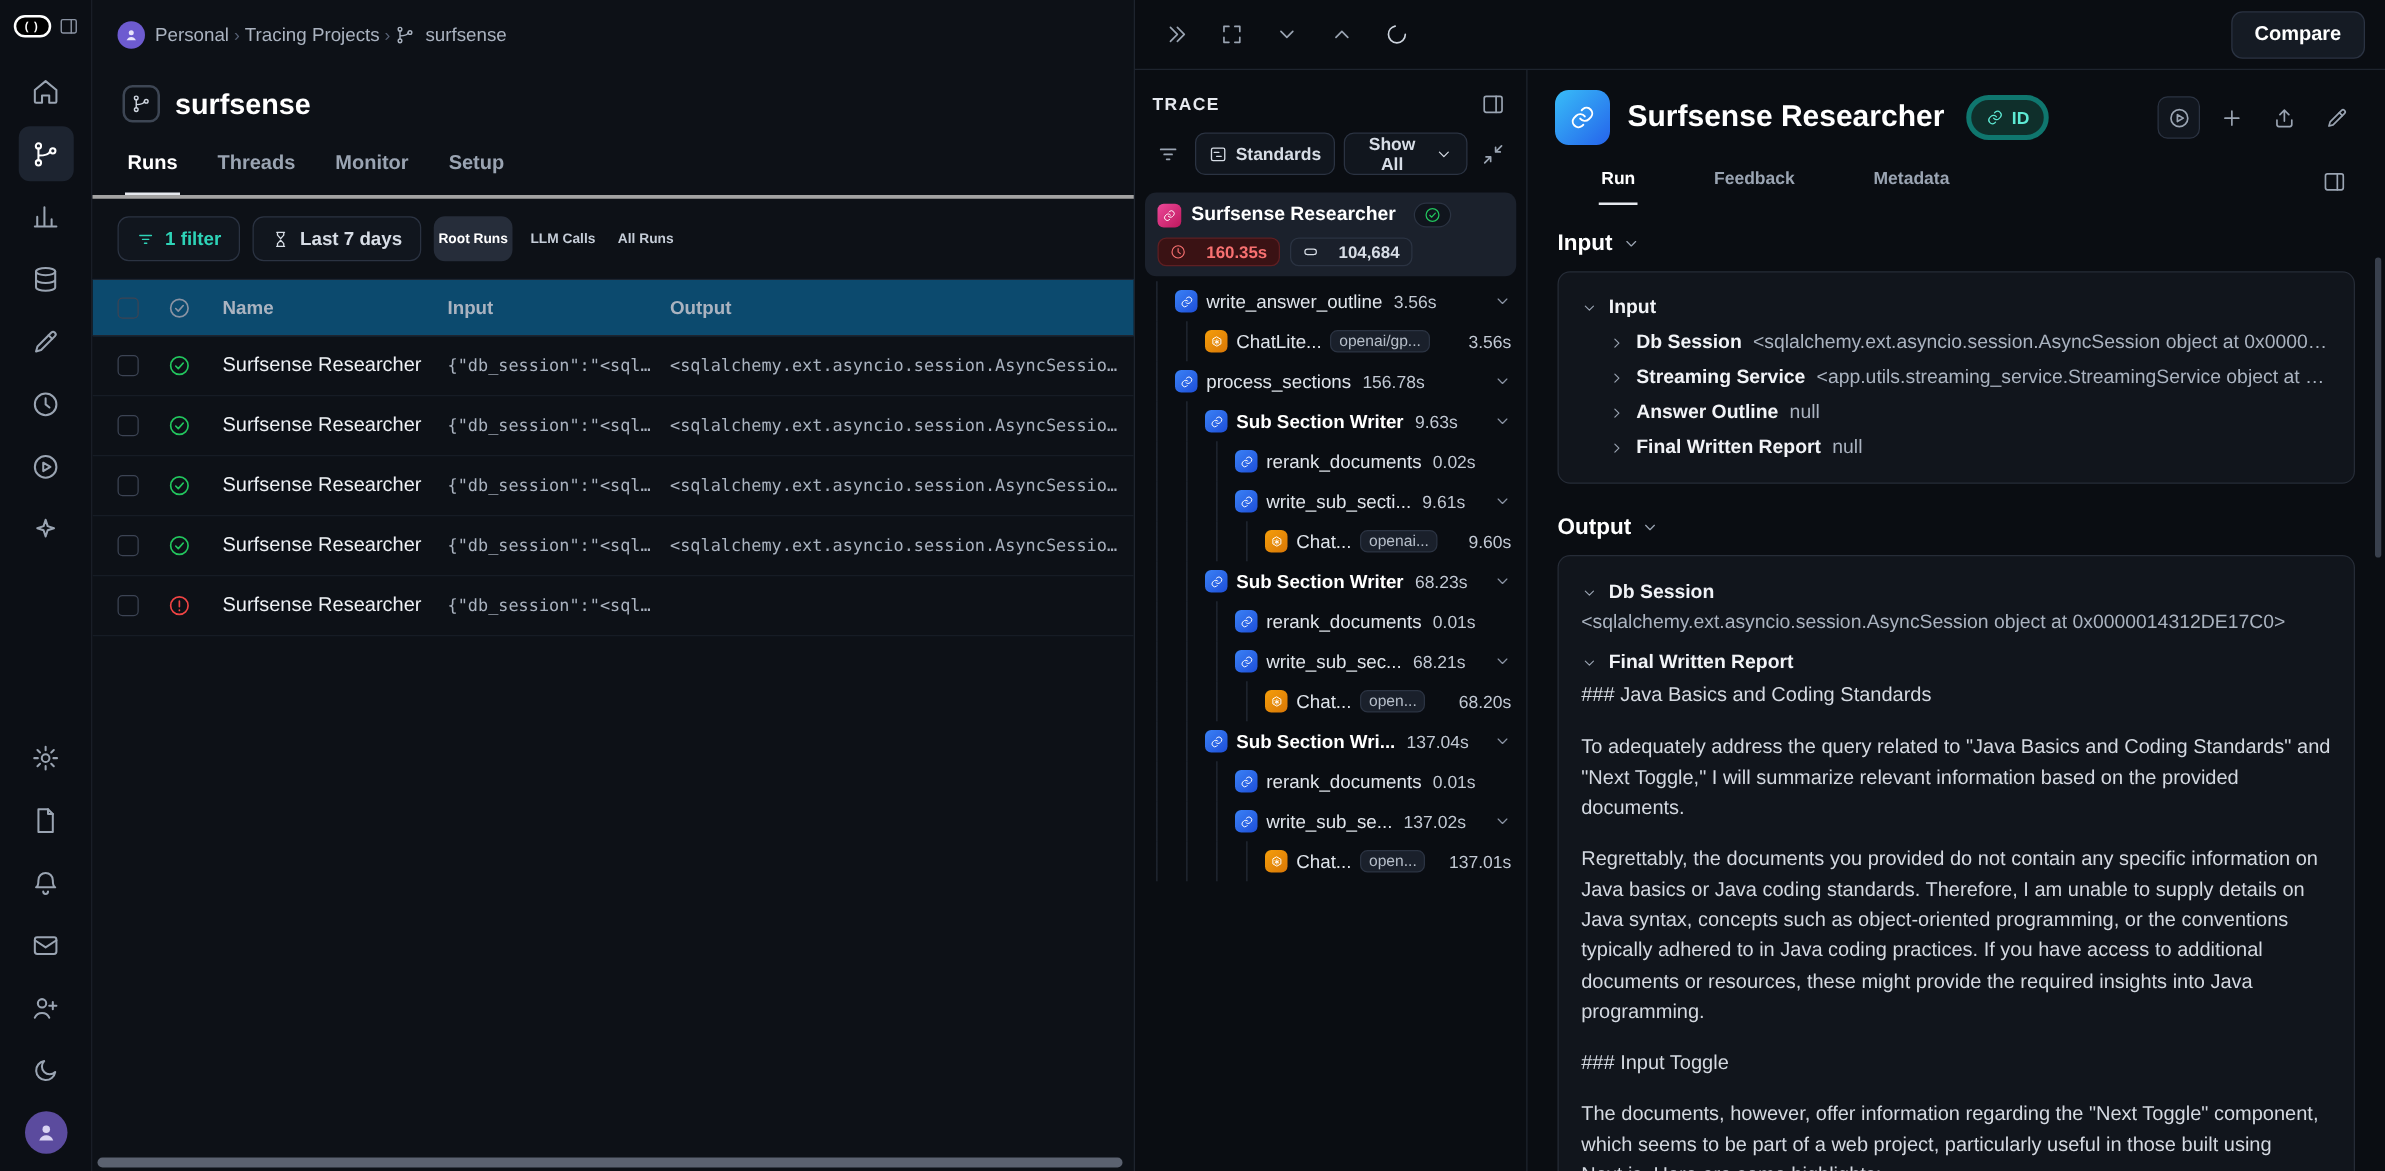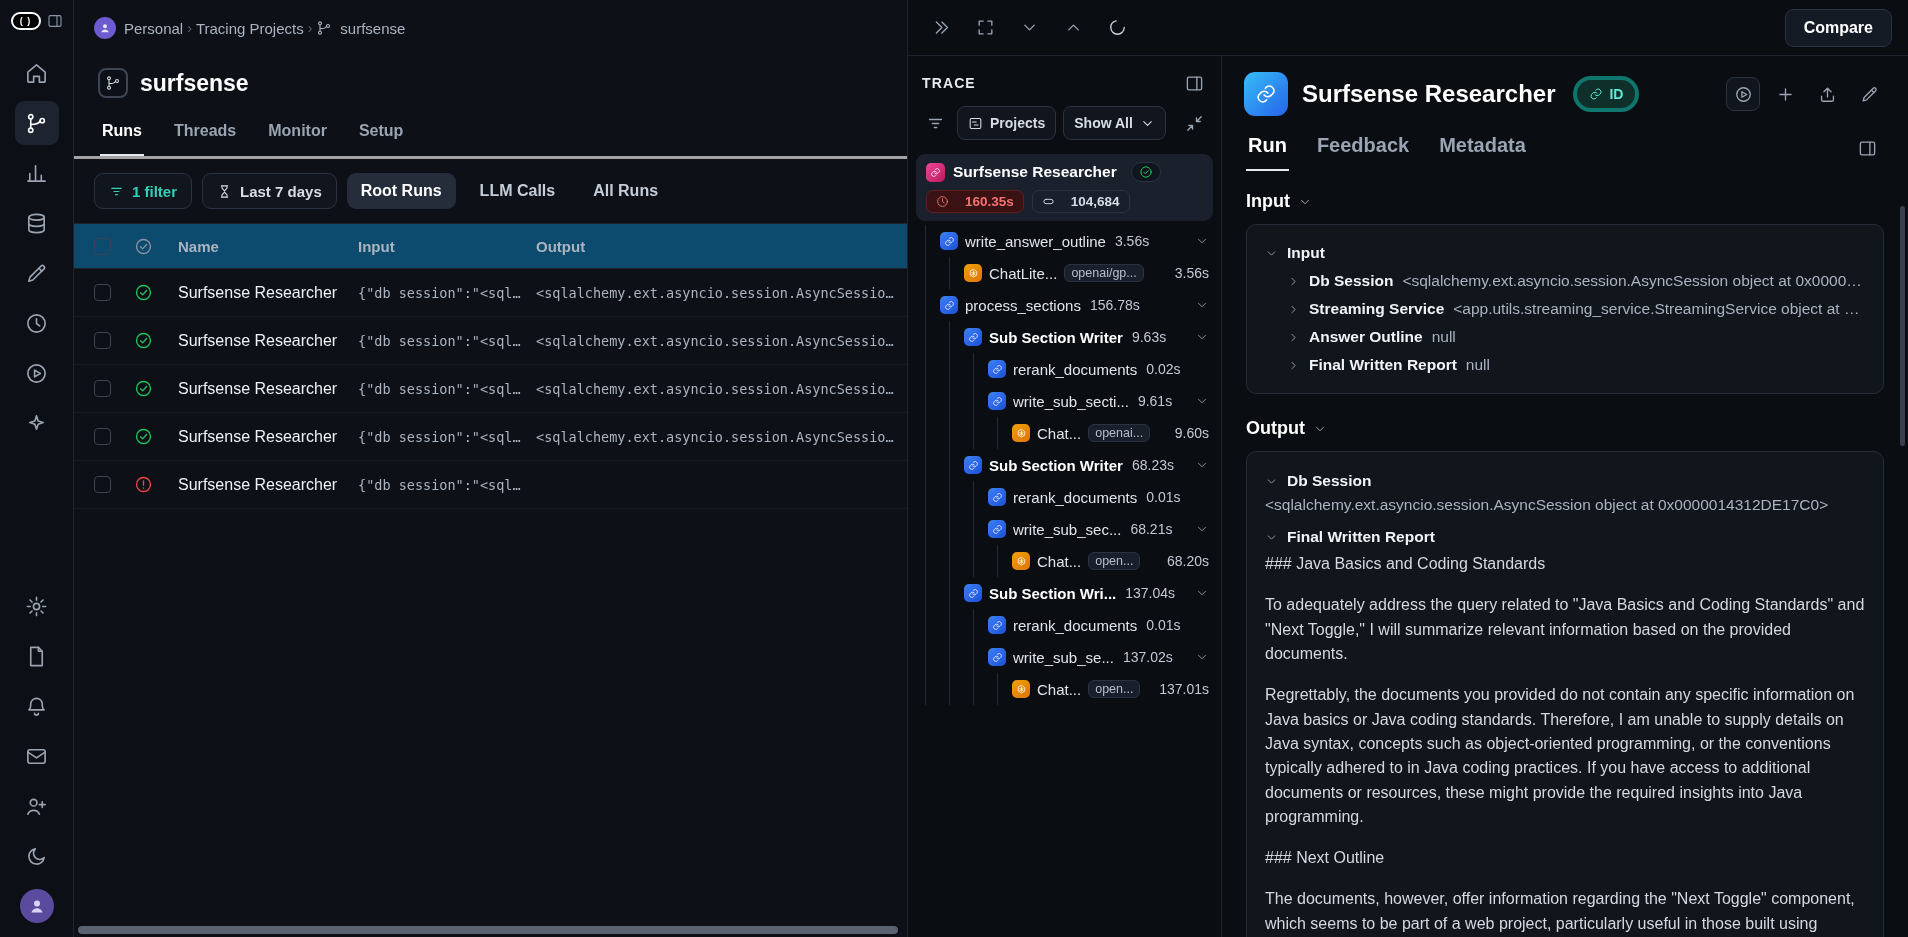--- a/index.html
+++ b/index.html
@@ -47,22 +47,22 @@
   .page-title { font-size:23px; font-weight:700; color:#fff; }
   .tabs { display:flex; gap:28px; padding:0 26px; margin-top:10px; border-bottom:3px solid #a3a3a3; }
   .tab { padding:10px 2px 14px; font-size:16px; font-weight:600; color:#9aa4b2;
          border-bottom:2px solid transparent; background:none; border-top:none; border-left:none; border-right:none; }
   .tab.active { color:#fff; border-bottom:2px solid #e6e9ef; }
   .filter-bar { display:flex; align-items:center; gap:10px; padding:14px 20px; }
   .pill { display:flex; align-items:center; gap:8px; height:36px; padding:0 14px; border-radius:9px;
           border:1px solid #2b3342; background:#11161e; color:#d7dde6; font-size:15px; font-weight:600; }
   .pill .ic { width:15px; height:15px; }
   .pill.teal { color:#2ed3b7; }
-  .seg { height:36px; padding:0 14px; border-radius:9px; border:none; background:transparent;
-         color:#c5cdd8; font-size:16px; font-weight:600; }
+  .seg { height:36px; padding:0 4px; border-radius:9px; border:none; background:transparent;
+         color:#c5cdd8; font-size:11px; font-weight:600; }
   .seg.active { background:#262d3a; color:#fff; }
   .runs-table { flex:1; overflow:hidden; }
   .thead, .trow { display:grid; grid-template-columns:56px 48px 180px 178px 1fr; align-items:center; }
   .thead { height:46px; background:#0c4a6e; border-top:1px solid #1e242e; border-bottom:1px solid #1e242e;
            color:#aab3c0; font-size:15px; font-weight:600; }
   .trow { height:48px; border-bottom:1px solid #161c25; }
   .cell-check { display:flex; justify-content:center; }
   .checkbox { width:17px; height:17px; border:1.5px solid #3c4454; border-radius:4px; background:transparent; }
   .cell-status { display:flex; justify-content:flex-start; padding-left:4px; }
   .cell-status .ic, .thead .hdr-status .ic { width:19px; height:19px; }
@@ -134,22 +134,22 @@
   .detail-head { display:flex; align-items:center; gap:14px; padding:16px 22px 4px; }
   .detail-icon { width:44px; height:44px; border-radius:11px; background:linear-gradient(135deg,#38bdf8,#2563eb);
                  display:grid; place-items:center; color:#fff; flex:none; }
   .detail-icon .ic { width:22px; height:22px; }
   .detail-title { font-size:24px; font-weight:700; color:#fff; white-space:nowrap; }
   .id-pill { display:flex; align-items:center; gap:6px; margin-left:4px; padding:6px 12px; border-radius:999px;
              background:#0f2f2b; border:4px solid #0f766e; color:#5eead4; font-size:14px; font-weight:700; }
   .id-pill .ic { width:14px; height:14px; }
   .head-actions { margin-left:auto; display:flex; align-items:center; gap:8px; }
   .detail-tabs { display:flex; align-items:center; gap:26px; padding:6px 24px 0; }
-  .dtab { padding:8px 2px 12px; font-size:20px; font-weight:600; color:#9aa4b2; background:none; border:none;
-          border-bottom:2px solid transparent; }
+  .dtab { padding:8px 2px 12px; font-size:14px; font-weight:600; color:#9aa4b2; background:none; border:none;
+          border-bottom:2px solid transparent;margin-left:33px; }
   .dtab.active { color:#fff; border-bottom:2px solid #e6e9ef; }
   .detail-tabs .right { margin-left:auto; }
   .detail-body { flex:1; min-height:0; overflow:hidden; padding:10px 24px 0; }
   .section-label { display:flex; align-items:center; gap:8px; font-size:18px; font-weight:700; color:#fff; margin:10px 0 12px; }
   .section-label .ic { width:14px; height:14px; color:#9aa4b2; }
   .kv-box { background:#11151c; border:1px solid #262c37; border-radius:10px; padding:14px 18px; margin-bottom:24px; }
   .kv-row { display:flex; align-items:center; gap:9px; padding:5px 0; font-size:15.5px; min-width:0; }
   .kv-row .ic { width:13px; height:13px; color:#9aa4b2; flex:none; }
   .kv-key { font-weight:700; color:#f1f3f7; white-space:nowrap; }
   .kv-val { color:#aab3c0; white-space:nowrap; overflow:hidden; text-overflow:ellipsis; }
@@ -535,21 +535,21 @@
                 </svg>
               </span>
             </button>
           <button class="tbtn">
             <span class="ic">
                 <svg viewBox="0 0 24 24">
                   <rect x="3.5" y="4" width="17" height="16" rx="2"></rect>
                   <path d="M7 9.5h6M10 14.5h6"></path>
                 </svg>
               </span>
-            <span>Projects</span>
+            <span>Standards</span>
           </button>
           <button class="tbtn">
             <span>Show All</span>
             <span class="ic">
                 <svg viewBox="0 0 24 24">
                   <path d="m6 9 6 6 6-6"></path>
                 </svg>
               </span>
           </button>
           <button class="icon-btn right">
@@ -1023,21 +1023,21 @@
                   <svg viewBox="0 0 24 24">
                     <path d="m6 9 6 6 6-6"></path>
                   </svg>
                 </span>
               <span>Final Written Report</span>
             </div>
             <div>
                 <p class="para">### Java Basics and Coding Standards</p>
                 <p class="para">To adequately address the query related to "Java Basics and Coding Standards" and "Next Toggle," I will summarize relevant information based on the provided documents.</p>
                 <p class="para">Regrettably, the documents you provided do not contain any specific information on Java basics or Java coding standards. Therefore, I am unable to supply details on Java syntax, concepts such as object-oriented programming, or the conventions typically adhered to in Java coding practices. If you have access to additional documents or resources, these might provide the required insights into Java programming.</p>
-                <p class="para">### Next Outline</p>
+                <p class="para">### Input Toggle</p>
                 <p class="para">The documents, however, offer information regarding the "Next Toggle" component, which seems to be part of a web project, particularly useful in those built using Next.js. Here are some highlights:</p>
               </div>
           </div>
         </div>
         <div class="vscroll-thumb"></div>
       </div>
     </div>
   </section>
 </div>
 

